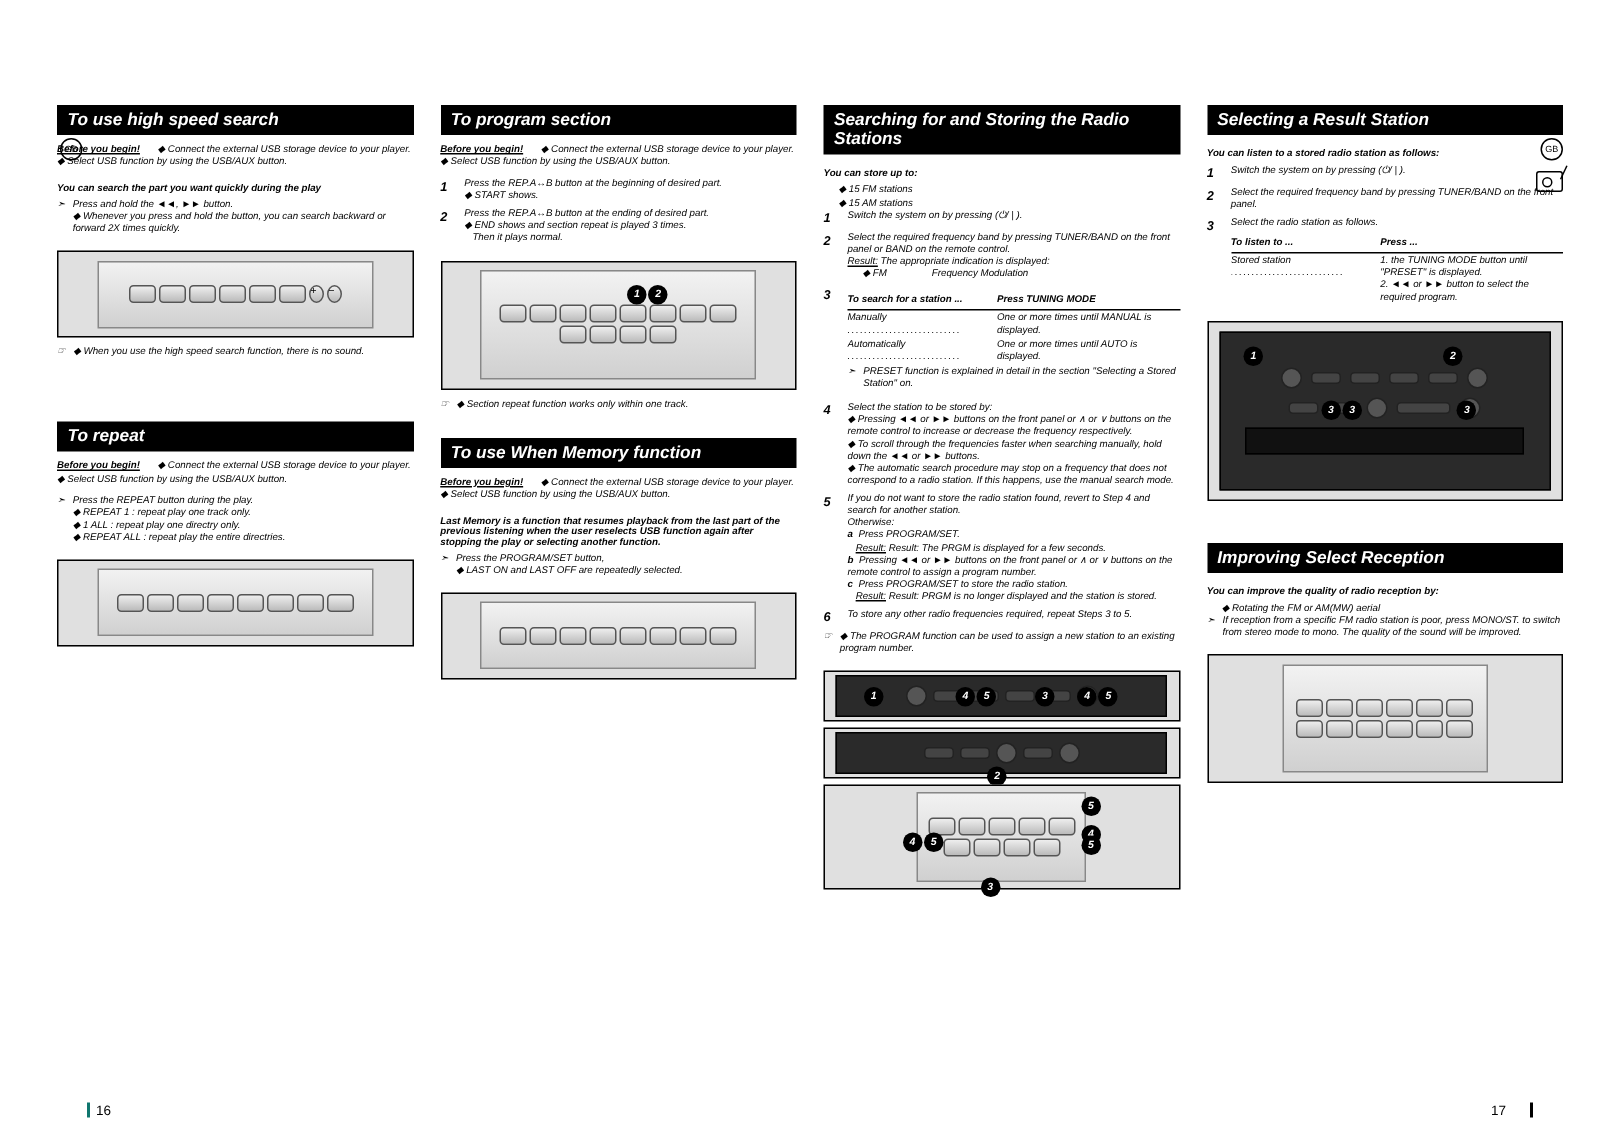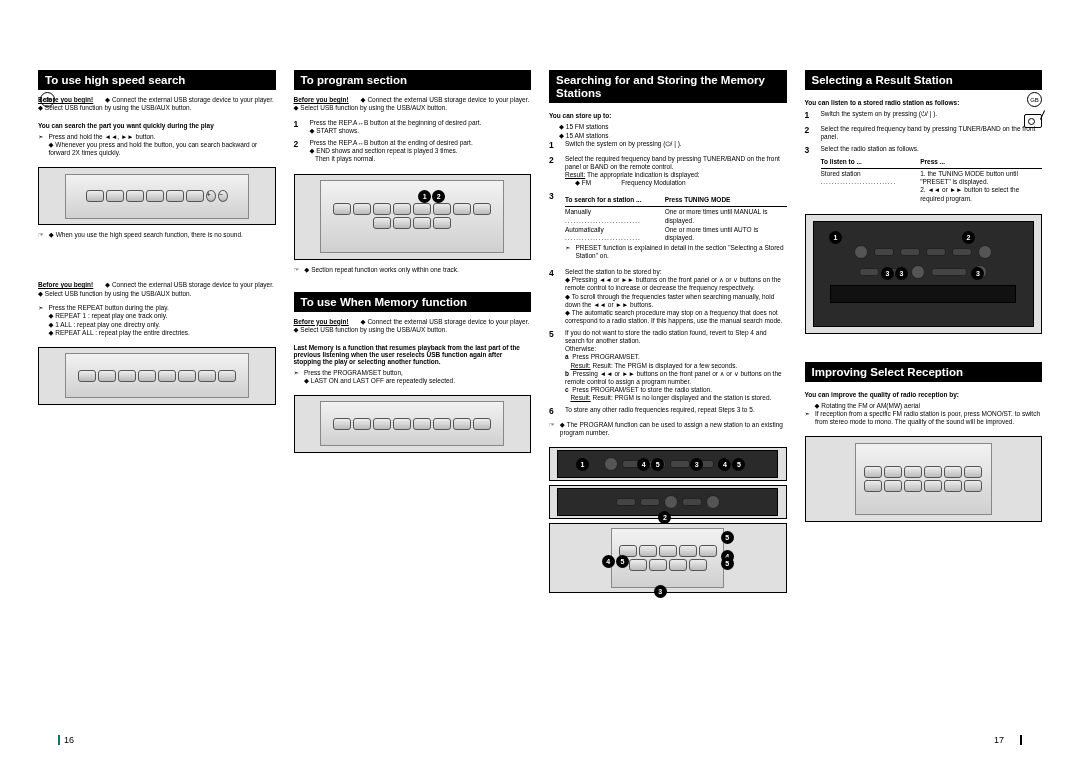--- a/index.html
+++ b/index.html
@@ -10,20 +10,21 @@
     color: #000;
     width: 1080px;
     height: 763px;
     padding: 70px 38px 30px 38px;
     position: relative;
   }
   .spread {
     display: flex;
     gap: 18px;
     height: 100%;
+    font-style: italic;
   }
   .col {
     flex: 1 1 0;
     display: flex;
     flex-direction: column;
   }
   .section-title {
     background: #000;
     color: #fff;
     font-weight: bold;
@@ -192,20 +193,21 @@
           <span class="btn-cell" style="width:10px; border-radius:50%;">−</span>
       </div>
     </div>
     <div class="pointer">
       <div class="sym">☞</div>
       <div class="txt">◆ <span>When you use the high speed search function, there is no sound.</span></div>
     </div>
 
     <div style="height:38px"></div>
 
+    <div class="section-title">To repeat</div>
     <div class="blurb">
       <u>Before you begin!</u>
       <span class="indent">
         <span class="bullet">Connect the external USB storage device to your player.</span><br>
         <span class="bullet">Select USB function by using the USB/AUX button.</span>
       </span>
     </div>
     <div class="pointer">
       <div class="sym">➣</div>
       <div class="txt">
@@ -302,21 +304,21 @@
           <span class="btn-cell"></span>
         <span class="btn-cell"></span>
           <span class="btn-cell"></span>
           <span class="btn-cell"></span>
           <span class="btn-cell"></span>
       </div>
     </div>
   </div>
 
   <div class="col">
-    <div class="section-title" style="line-height:1.1">Searching for and Storing the Memory Stations</div>
+    <div class="section-title" style="line-height:1.1">Searching for and Storing the Radio Stations</div>
     <div class="bold-line">You can store up to:</div>
     <div class="indent">
       ◆ <span>15 FM stations</span><br>
       ◆ <span>15 AM stations</span>
     </div>
     <div class="numrow">
       <div class="num">1</div>
       <div class="txt">Switch the system on by pressing (⏻/ | ).</div>
     </div>
     <div class="numrow">

